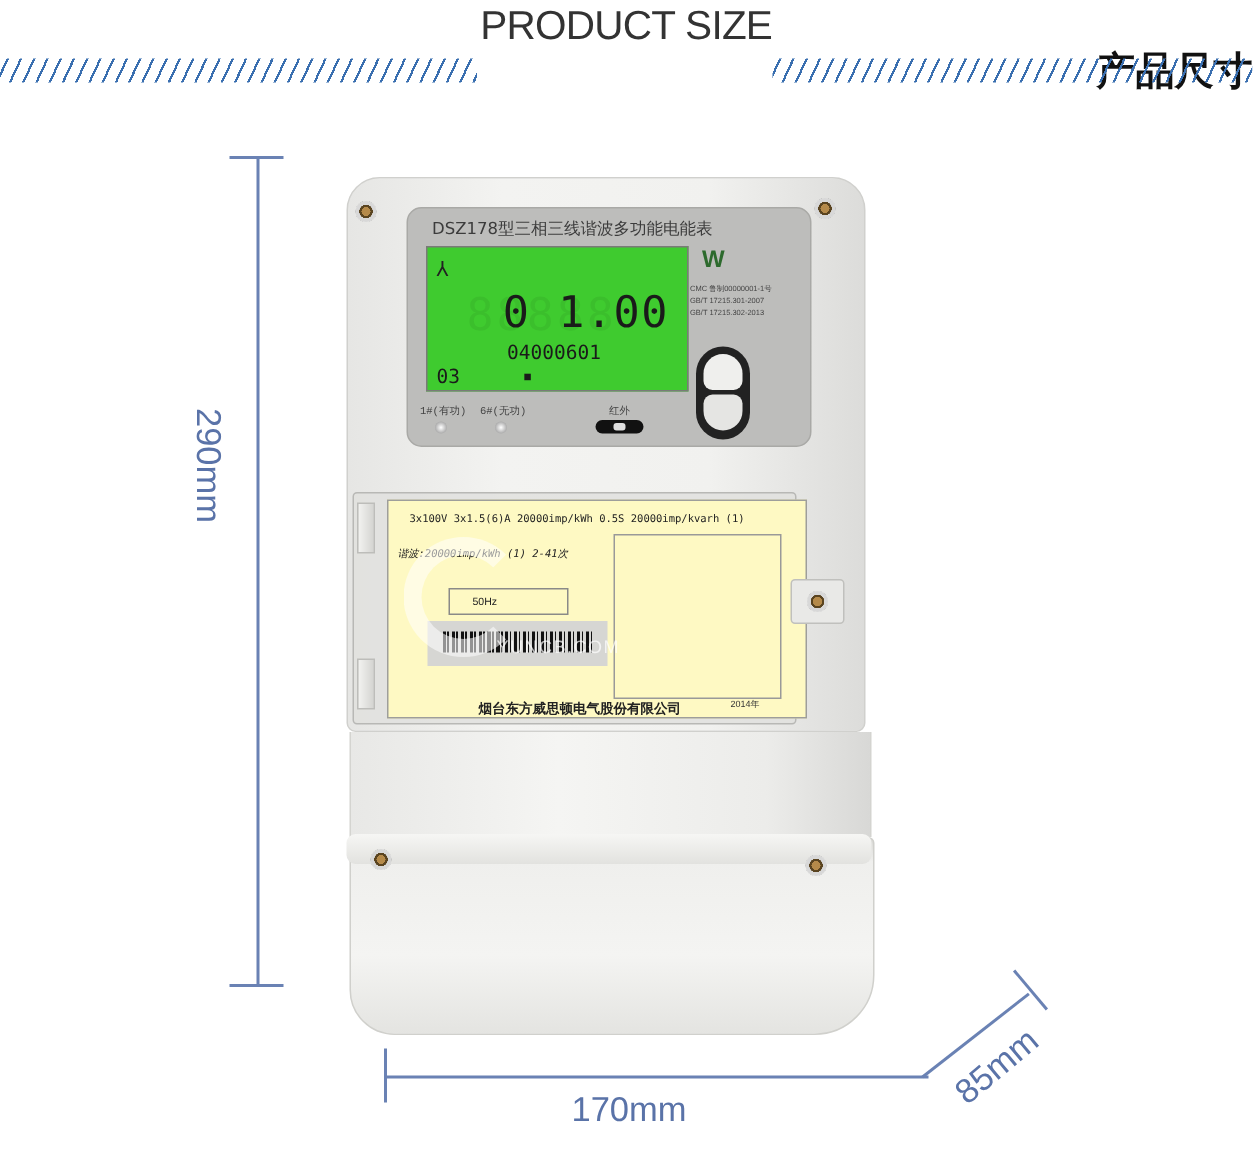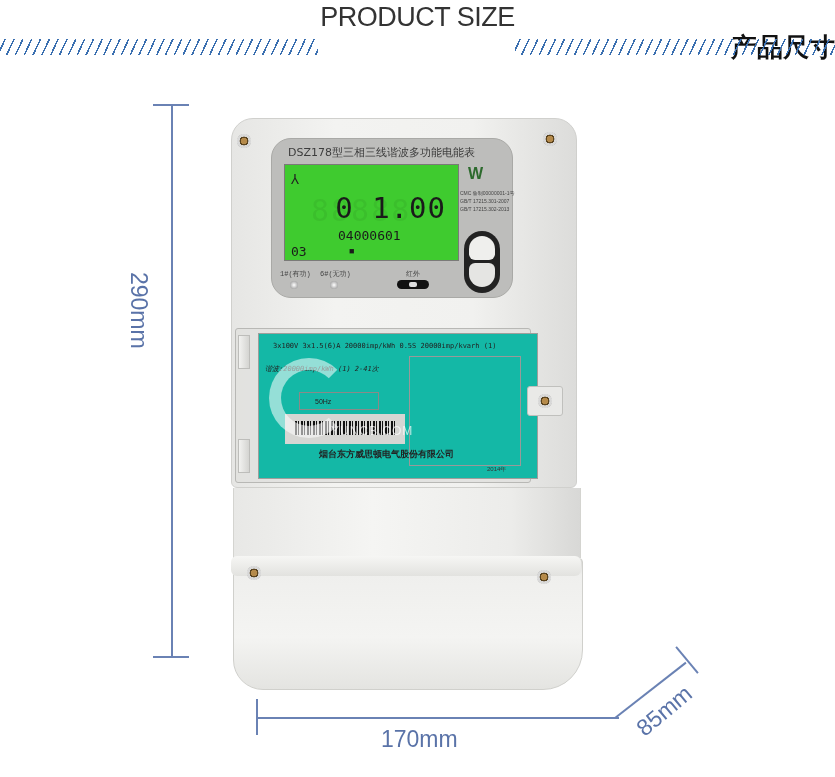--- a/index.html
+++ b/index.html
@@ -12,21 +12,21 @@
 
   .dim-line { position: absolute; background: #6a82b4; }
   .dim-text { position: absolute; color: #5a73a8; font-size: 23px; font-family: "Liberation Sans", sans-serif; }
 
   .meter { position: absolute; left: 231px; top: 118px; width: 352px; height: 572px; }
   .body-top { position: absolute; left: 0; top: 0; width: 346px; height: 370px; background: linear-gradient(90deg,#e6e6e4,#f3f3f1 30%,#f1f1ef 70%,#dcdcda); border-radius: 22px 22px 6px 6px; border: 1px solid #d0d0cd; }
   .body-mid { position: absolute; left: 2px; top: 370px; width: 348px; height: 70px; background: linear-gradient(90deg,#e8e8e6,#f5f5f3 40%,#ececea 80%,#d8d8d6); border-left:1px solid #d4d4d0; border-right:1px solid #d4d4d0;}
   .body-bottom { position: absolute; left: 2px; top: 440px; width: 350px; height: 132px; background: linear-gradient(180deg,#d8d8d5 0,#efefed 12%,#f4f4f2 60%,#e4e4e1); border-radius: 4px 4px 40px 30px; border:1px solid #d0d0cc; }
   .ledge { position: absolute; left: 0; top: 438px; width: 350px; height: 20px; background: linear-gradient(180deg,#f6f6f4,#e2e2df); border-radius: 6px; }
 
-  .display-panel { position: absolute; left: 40px; top: 20px; width: 242px; height: 160px; background: #bdbdbb; border-radius: 20px; border: 1px solid #a9a9a6; }
+  .display-panel { position: absolute; left: 40px; top: 20px; width: 270px; height: 160px; background: #bdbdbb; border-radius: 10px; border: 1px solid #a9a9a6; }
   .panel-title { position: absolute; left: 16px; top: 6px; font-size: 11px; color: #3c3c3c; font-family: "DejaVu Sans", sans-serif; white-space: nowrap; }
   .lcd { position: absolute; left: 12px; top: 25px; width: 175px; height: 97px; background: #3fcb2f; border: 1px solid #7a7a78; }
   .lcd-icon { position: absolute; left: 6px; top: 4px; font-size: 14px; color: #222; }
   .lcd-ghost { position: absolute; left: 26px; top: 28px; font-size: 30px; color: rgba(0,0,0,0.06); font-family: "DejaVu Sans Mono", monospace; letter-spacing: 2px; }
   .lcd-main { position: absolute; right: 12px; top: 26px; font-size: 29px; color: #1a1a1a; font-family: "DejaVu Sans Mono", monospace; letter-spacing: 1px; }
   .lcd-code { position: absolute; left: 6px; top: 63px; font-size: 13px; color: #1a1a1a; font-family: "DejaVu Sans Mono", monospace; margin-left: 47px; }
   .lcd-code2 { position: absolute; left: 6px; top: 79px; font-size: 13px; color: #1a1a1a; font-family: "DejaVu Sans Mono", monospace; }
   .lcd-lock { position: absolute; left: 64px; top: 81px; font-size: 9px; color: #1a1a1a; }
   .logo-mark { position: absolute; left: 196px; top: 26px; font-size: 16px; color: #2d6a2d; font-weight: bold; }
   .cert { position: absolute; left: 188px; top: 50px; font-size: 5px; line-height: 8px; color: #444; width: 80px; }
@@ -34,29 +34,29 @@
   .btn-a { position: absolute; left: 5px; top: 5px; width: 26px; height: 24px; background: #efefed; border-radius: 13px 13px 6px 6px; }
   .btn-b { position: absolute; left: 5px; top: 32px; width: 26px; height: 24px; background: #e5e5e3; border-radius: 6px 6px 13px 13px; }
   .led-label { position: absolute; top: 130px; font-size: 7px; color: #444; font-family: Liberation Mono, monospace; }
   .led { position: absolute; top: 142px; width: 8px; height: 8px; border-radius: 50%; background: radial-gradient(#fff,#888); }
   .ir-port { position: absolute; left: 125px; top: 141px; width: 32px; height: 9px; background: #111; border-radius: 5px; }
   .ir-port::after { content:""; position:absolute; left:12px; top:2px; width:8px; height:5px; background:#ddd; border-radius:2px; }
 
   .screw { position: absolute; width: 14px; height: 14px; border-radius: 50%; background: radial-gradient(circle,#b58a4a 0 30%,#5a4420 31% 45%,#d8d8d8 46% 70%,#9a9a9a 71%); }
 
   .cover { position: absolute; left: 4px; top: 210px; width: 296px; height: 155px; background: rgba(225,225,222,0.85); border: 1px solid #b8b8b5; border-radius: 3px; }
-  .nameplate { position: absolute; left: 22px; top: 4px; width: 280px; height: 146px; background: #14b8a6; border: 1px solid #9e9e9b; }
+  .nameplate { position: absolute; left: 22px; top: 4px; width: 280px; height: 146px; background: #fef9c3; border: 1px solid #9e9e9b; }
   .np-row1 { position: absolute; left: 14px; top: 8px; font-size: 7px; color: #222; white-space: nowrap; font-family: "DejaVu Sans Mono", monospace; }
   .np-row2 { position: absolute; left: 6px; top: 30px; font-size: 7px; color: #222; white-space: nowrap; font-family: "DejaVu Sans Mono", monospace; font-style: italic; }
   .np-freq { position: absolute; left: 56px; top: 64px; font-size: 7px; color: #222; }
   .np-freqbox { position: absolute; left: 40px; top: 58px; width: 80px; height: 18px; border: 1px solid #8a8a88; }
   .barcode-bg { position: absolute; left: 26px; top: 80px; width: 120px; height: 30px; background: #d6d6d3; }
   .barcode { position: absolute; left: 36px; top: 87px; width: 100px; height: 14px; background: repeating-linear-gradient(90deg,#111 0 2px,transparent 2px 3px,#111 3px 4px,transparent 4px 6px); }
   .diagram { position: absolute; left: 150px; top: 22px; width: 112px; height: 110px; border: 1px solid #999; }
-  .np-maker { position: absolute; left: 60px; top: 114px; font-size: 9px; color: #222; font-weight: bold; font-family: "DejaVu Sans", sans-serif; }
+  .np-maker { position: absolute; left: 60px; top: 132px; font-size: 9px; color: #222; font-weight: bold; font-family: "DejaVu Sans", sans-serif; }
   .np-year { position: absolute; left: 228px; top: 131px; font-size: 6px; color: #333; }
   .hinge { position: absolute; left: 2px; width: 12px; height: 34px; background: linear-gradient(90deg,#f2f2f0,#d4d4d1); border: 1px solid #bdbdba; }
 
   .watermark { position: absolute; left: 40px; top: 250px; font-size: 44px; color: rgba(255,255,255,0.75); font-weight: bold; font-family: "DejaVu Sans", sans-serif; letter-spacing: 4px; }
   .watermark-c { position: absolute; left: 38px; top: 240px; width: 80px; height: 80px; border: 12px solid rgba(255,255,255,0.55); border-radius: 50%; border-right-color: transparent; }
   .watermark-en { position: absolute; left: 100px; top: 306px; font-size: 12px; color: rgba(255,255,255,0.7); letter-spacing: 1px; }
   .seal-clip { position: absolute; left: 296px; top: 268px; width: 36px; height: 30px; background: #e9e9e7; border: 1px solid #c0c0bd; border-radius: 3px; }
 </style>
 </head>
 <body>

